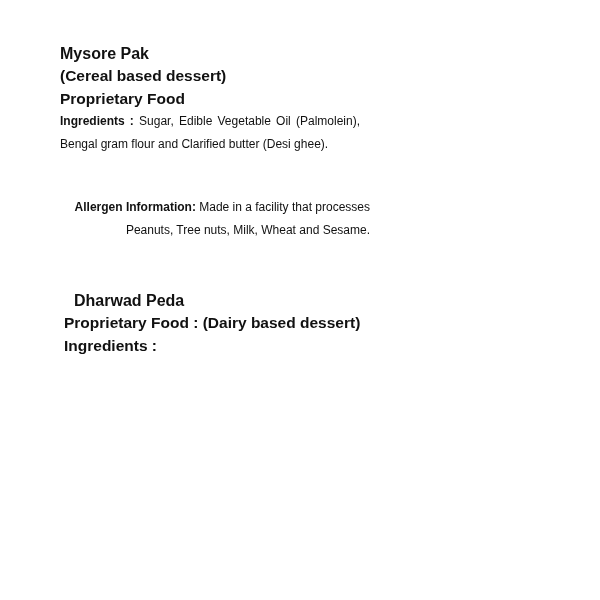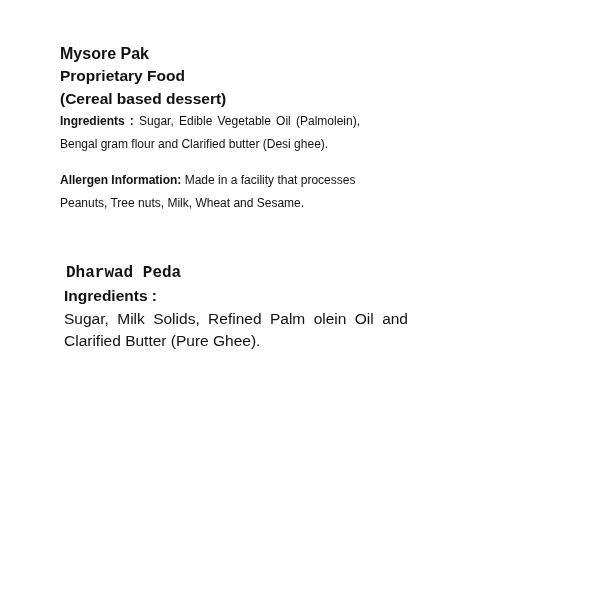--- a/index.html
+++ b/index.html
@@ -46,38 +46,38 @@
     line-height: 22.5px;
   }
   .para {
     font-size: 12px;
     line-height: 22.5px;
     text-align: justify;
     text-justify: inter-word;
     max-width: 300px;
   }
   .para-left {
-    text-align: left;
+    text-align: right;
+    margin-top: 27px;
   }
   .spacer-sm {
     height: 14px;
   }
   .inline-label {
     font-weight: bold;
   }
   .allergen {
     max-width: 310px;
   }
   .block2 .line,
   .block2 .para {
     font-size: 15.5px;
   }
   .block2 .title {
-    margin-left: 6px;
-    font-family: Liberation Mono, monospace;
+    margin-left: 14px;
   }
   .block2 .subtitle {
     margin-left: 4px;
   }
   .block2 .ingredients-label {
     margin-left: 4px;
   }
   .block2 .para {
     margin-left: 4px;
     max-width: 344px;
@@ -87,27 +87,27 @@
     max-width: 360px;
   }
 </style>
 </head>
 <body>
 
 <div class="page">
 
   <div class="product-block block1">
     <div class="title">Mysore Pak</div>
+    <div class="subtitle">(Cereal based dessert)</div>
     <div class="subtitle">Proprietary Food</div>
-    <div class="subtitle">(Cereal based dessert)</div>
     <div class="para"><span class="inline-label">Ingredients :</span> <span>Sugar, Edible Vegetable Oil (Palmolein), Bengal gram flour and Clarified butter (Desi ghee).</span></div>
     <div class="spacer-sm"></div>
     <div class="para allergen para-left"><span class="inline-label">Allergen Information:</span> <span>Made in a facility that processes Peanuts, Tree nuts, Milk, Wheat and Sesame.</span></div>
   </div>
 
   <div class="product-block block2">
     <div class="title">Dharwad Peda</div>
+    <div class="subtitle">Proprietary Food : (Dairy based dessert)</div>
     <div class="line bold ingredients-label">Ingredients :</div>
-    <div class="para">Sugar, Milk Solids, Refined Palm olein Oil and Clarified Butter (Pure Ghee).</div>
     <div class="spacer-sm"></div>
   </div>
 
 </div>
 
 </body></html>

